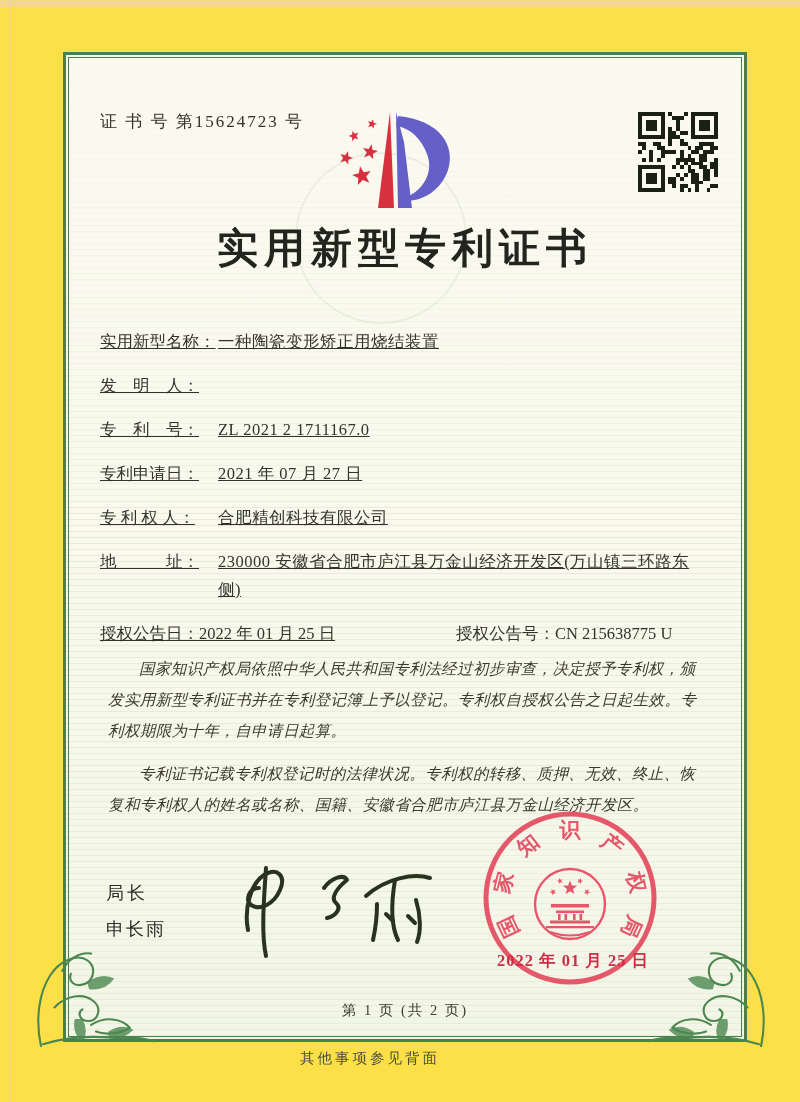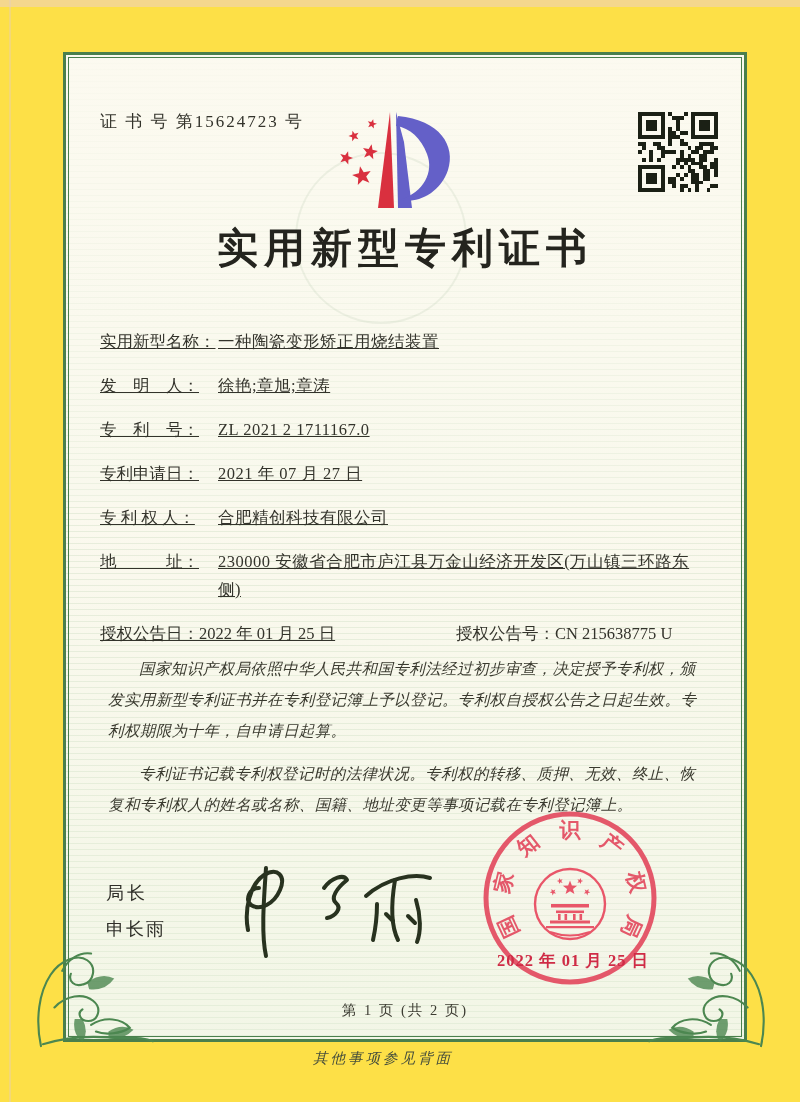--- a/index.html
+++ b/index.html
@@ -40,22 +40,22 @@
   .sig-name{position:absolute;left:106px;top:917px;font-size:18px;letter-spacing:2px;
             font-family:Liberation Sans, sans-serif;color:#2e2e28;}
   .sig-hand{position:absolute;left:218px;top:850px;width:230px;height:112px;}
 
   .seal{position:absolute;left:478px;top:806px;width:184px;height:184px;opacity:.92;}
   .seal-date{position:absolute;left:468px;top:950px;width:210px;text-align:center;
              font-size:16.5px;font-weight:700;letter-spacing:1px;color:#cf2c46;}
 
   .page-indicator{position:absolute;left:63px;top:1001px;width:684px;text-align:center;
                   font-size:14.5px;letter-spacing:2px;color:#3c3c32;}
-  .back-note{position:absolute;left:13px;top:1049px;width:740px;text-align:center;font-size:14.5px;
-             font-style:italic;letter-spacing:3px;color:#474f3c;}
+  .back-note{position:absolute;left:0;top:1049px;width:740px;text-align:center;font-size:14.5px;
+             letter-spacing:3px;color:#474f3c;}
 
   .flourish{position:absolute;width:126px;height:108px;}
   .flourish.bl{left:31px;top:940px;}
   .flourish.br{left:645px;top:940px;transform:scaleX(-1);}
 </style>
 </head>
 <body>
 
 <div class="page">
 
@@ -248,21 +248,20 @@
 
   <div class="title">实用新型专利证书</div>
 
   <div class="fields">
     <div class="frow">
       <span class="flabel">实用新型名称：</span>
       <span class="fvalue">一种陶瓷变形矫正用烧结装置</span>
     </div>
     <div class="frow">
       <span class="flabel">发　明　人：</span>
-      <span class="fvalue">徐艳;章旭;章涛</span>
     </div>
     <div class="frow">
       <span class="flabel">专　利　号：</span>
       <span class="fvalue">ZL 2021 2 1711167.0</span>
     </div>
     <div class="frow">
       <span class="flabel">专利申请日：</span>
       <span class="fvalue">2021 年 07 月 27 日</span>
     </div>
     <div class="frow">
@@ -278,21 +277,21 @@
         <span>授权公告日：</span><span>2022 年 01 月 25 日</span>
       </span>
       <span class="grant-col2">
         <span>授权公告号：</span><span>CN 215638775 U</span>
       </span>
     </div>
   </div>
 
   <div class="body-text">
     <p>国家知识产权局依照中华人民共和国专利法经过初步审查，决定授予专利权，颁发实用新型专利证书并在专利登记簿上予以登记。专利权自授权公告之日起生效。专利权期限为十年，自申请日起算。</p>
-    <p>专利证书记载专利权登记时的法律状况。专利权的转移、质押、无效、终止、恢复和专利权人的姓名或名称、国籍、地址变更等事项记载在专利登记簿上。</p>
+    <p>专利证书记载专利权登记时的法律状况。专利权的转移、质押、无效、终止、恢复和专利权人的姓名或名称、国籍、安徽省合肥市庐江县万金山经济开发区。</p>
   </div>
 
   <div class="sig-title">局长</div>
   <div class="sig-name">申长雨</div>
   <svg class="sig-hand" viewBox="0 0 230 112">
     <g stroke="#28321f" stroke-width="4" fill="none" stroke-linecap="round" stroke-linejoin="round">
       <path d="M30,80 C26,60 32,34 46,25 C60,17 68,26 62,40 C56,54 42,61 33,55 C27,50 31,38 41,38"></path>
       <path d="M48,18 C46,48 43,84 48,106"></path>
       <path d="M106,38 C114,27 126,24 129,30 C119,38 112,48 118,53 C124,58 118,66 109,68"></path>
       <path d="M148,46 C168,28 196,23 212,28"></path>

